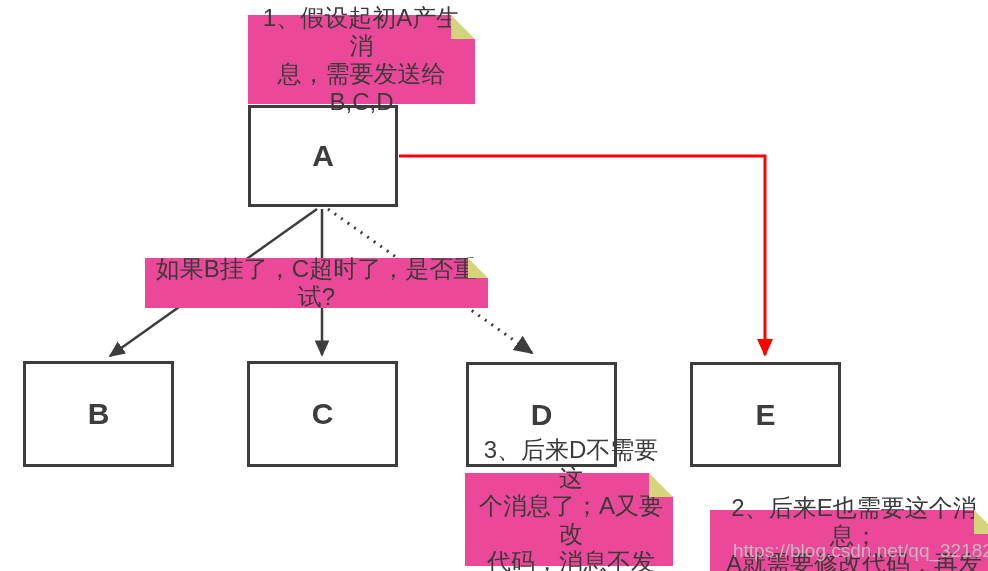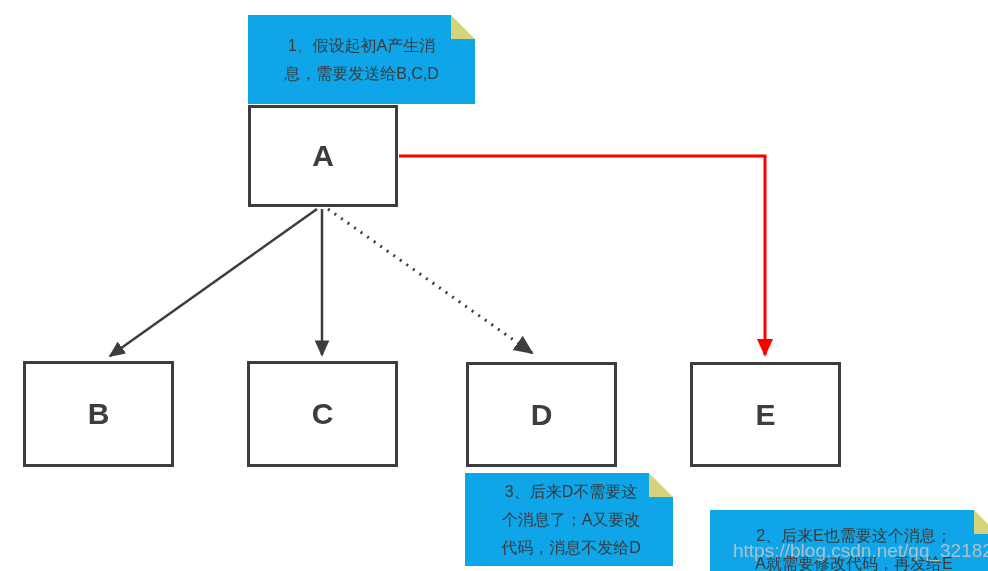--- a/index.html
+++ b/index.html
@@ -35,23 +35,23 @@
     z-index: 2;
   }
   .box-a { left: 248px; top: 105px; width: 150px; height: 102px; }
   .box-b { left: 23px;  top: 361px; width: 151px; height: 106px; }
   .box-c { left: 247px; top: 361px; width: 151px; height: 106px; }
   .box-d { left: 466px; top: 362px; width: 151px; height: 105px; }
   .box-e { left: 690px; top: 362px; width: 151px; height: 105px; }
   .sticky-note {
     position: absolute;
     box-sizing: border-box;
-    background: #0ea5e9;
+    background: #ec4899;
     color: #3a3a3a;
-    font-size: 16px;
+    font-size: 24px;
     line-height: 28px;
     display: flex;
     align-items: center;
     justify-content: center;
     text-align: center;
     white-space: pre-line;
     z-index: 3;
     padding: 4px 8px;
   }
   .sticky-note::after {
@@ -112,20 +112,23 @@
     <span>D</span>
   </div>
   <div class="node-box box-e">
     <span>E</span>
   </div>
 
   <div class="sticky-note note-1">
     <span>1、假设起初A产生消
 息，需要发送给B,C,D</span>
   </div>
+  <div class="sticky-note note-2">
+    <span>如果B挂了，C超时了，是否重试?</span>
+  </div>
   <div class="sticky-note note-3">
     <span>3、后来D不需要这
 个消息了；A又要改
 代码，消息不发给D</span>
   </div>
   <div class="sticky-note note-4">
     <span>2、后来E也需要这个消息；
 A就需要修改代码，再发给E</span>
   </div>
 

